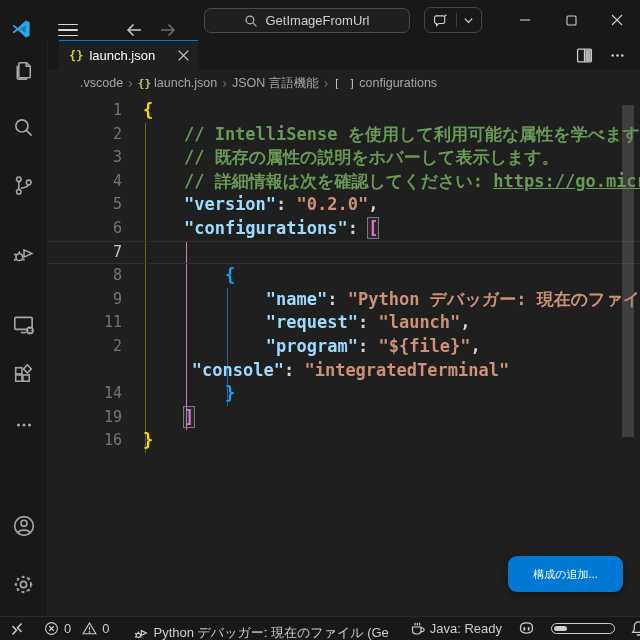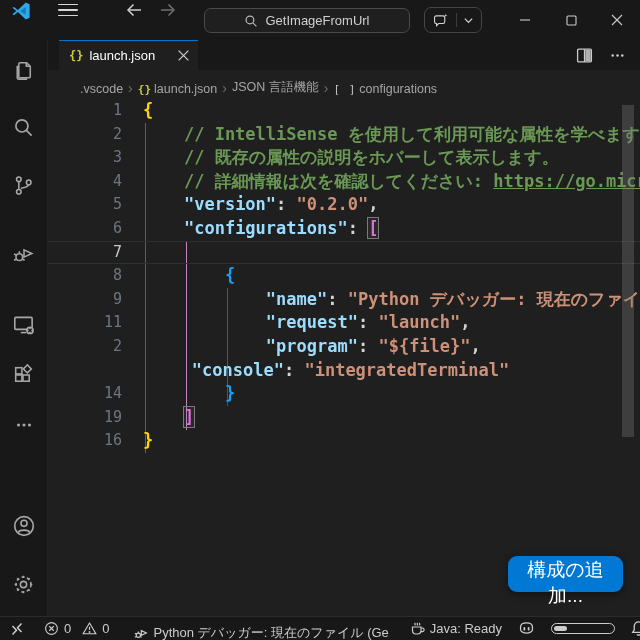--- a/index.html
+++ b/index.html
@@ -1,21 +1,21 @@
 <!DOCTYPE html>
 <html><head>
 <meta charset="utf-8">
 <style>
   * { box-sizing: border-box; }
   html,body { margin:0; padding:0; width:640px; height:640px; overflow:hidden;
     background:#1f1f1f; font-family:"Liberation Sans", sans-serif; color:#cccccc; }
   .window { width:640px; height:640px; display:flex; flex-direction:column; }
 
   
-  .titlebar { height:40px; background:#181818; flex:none; display:flex; align-items:flex-start; position:relative; }
+  .titlebar { height:40px; background:#181818; flex:none; display:flex; align-items:flex-end; position:relative; }
   .tb-logo { width:22px; height:22px; margin-left:10px; flex:none; }
   .tb-menu { margin-left:26px; width:20px; height:20px; display:flex; flex-direction:column; justify-content:center; gap:4px; cursor:pointer; }
   .tb-menu i { display:block; height:1.6px; background:#d6d6d6; border-radius:1px; }
   .tb-nav { margin-left:46px; display:flex; gap:14px; align-items:center; }
   .searchbox { position:absolute; left:204px; top:8px; width:206px; height:25px;
     background:#1f1f1f; border:1px solid #4a4a4a; border-radius:7px;
     display:flex; align-items:center; justify-content:center; gap:7px; font-size:13px; color:#cfcfcf; }
   .copilotbox { position:absolute; left:424px; top:7px; width:58px; height:26px;
     border:1px solid #454545; border-radius:7px; display:flex; align-items:center; justify-content:space-evenly; }
   .copilotbox .sep { width:1px; height:14px; background:#3c3c3c; }
@@ -31,21 +31,21 @@
   .editor-col { flex:1; min-width:0; display:flex; flex-direction:column; background:#1f1f1f; }
 
   
   .tabbar { height:30px; background:#181818; flex:none; display:flex; align-items:stretch; }
   .tab { margin-left:11px; width:139px; background:#1f1f1f; border-top:1.5px solid #0078d4;
     display:flex; align-items:center; padding:0 8px 0 10px; gap:6px; font-size:13px; color:#ffffff; cursor:pointer; }
   .tab .json-ico { color:#cbcb41; font-family:"DejaVu Sans Mono",monospace; font-weight:bold; font-size:12px; }
   .tab-actions { margin-left:auto; display:flex; align-items:center; gap:16px; padding-right:14px; color:#cccccc; }
 
   
-  .breadcrumbs { height:26px; flex:none; display:flex; align-items:flex-end; padding-left:32px;
+  .breadcrumbs { height:26px; flex:none; display:flex; align-items:center; padding-left:32px;
     font-size:12.5px; color:#a5a5a5; gap:3px; background:#1f1f1f; }
   .breadcrumbs .chev { color:#6e6e6e; font-size:14px; margin:0 2px; }
   .breadcrumbs .json-ico { color:#cbcb41; font-family:"DejaVu Sans Mono",monospace; font-weight:bold; font-size:11px; }
   .breadcrumbs .arr-ico { color:#c5c5c5; font-family:"DejaVu Sans Mono",monospace; font-size:11px; letter-spacing:1px; }
 
   
   .code-area { flex:1; position:relative; overflow:hidden; background:#1f1f1f; }
   .lines { position:absolute; left:0; top:3px; right:0; }
   .line { display:flex; height:23.6px; line-height:23.6px; }
   .line.cur { box-shadow: inset 0 1px 0 #303031, inset 0 -1px 0 #303031; }
@@ -61,21 +61,21 @@
 
   .guide { position:absolute; width:1px; }
   .guide-y { left:97px; top:26.6px; height:330px; background:rgba(255,215,0,.38); }
   .guide-m { left:138px; top:144.6px; height:189px; background:#c586c0; }
   .guide-m-h { position:absolute; height:1px; left:138px; top:144.6px; width:190px; background:#c586c0; }
   .guide-b { left:179px; top:191.8px; height:118px; background:rgba(23,159,255,.55); }
 
   .scroll-thumb { position:absolute; right:6px; top:9px; width:12px; height:332px; background:rgba(121,121,121,.35); }
 
   .add-config-btn { position:absolute; left:460px; top:460px; width:115px; height:36px;
-    background:#0078d4; color:#ffffff; border:none; border-radius:9px; font-size:19px;
+    background:#0078d4; color:#ffffff; border:none; border-radius:9px; font-size:11px;
     font-family:"Liberation Sans",sans-serif; cursor:pointer; box-shadow:0 2px 8px rgba(0,0,0,.45); }
 
   
   .statusbar { height:24px; background:#181818; border-top:1px solid #2b2b2b; flex:none;
     display:flex; align-items:center; font-size:13px; color:#cccccc; overflow:hidden; }
   .sb-item { display:flex; align-items:center; gap:4px; cursor:pointer; white-space:nowrap; }
   .sb-remote { margin-left:9px; }
   .sb-problems { margin-left:19px; gap:5px; }
   .sb-debug { margin-left:24px;margin-top:8px; }
   .sb-right { margin-left:auto; display:flex; align-items:center; gap:15px; margin-right:-7px; }

